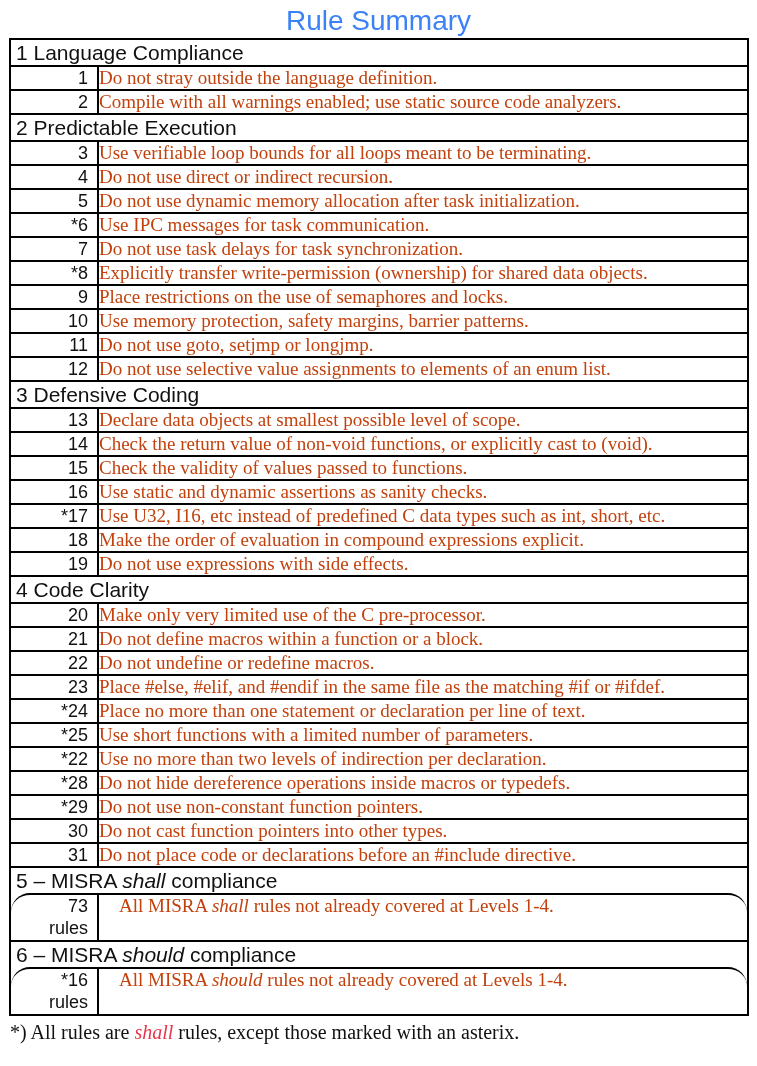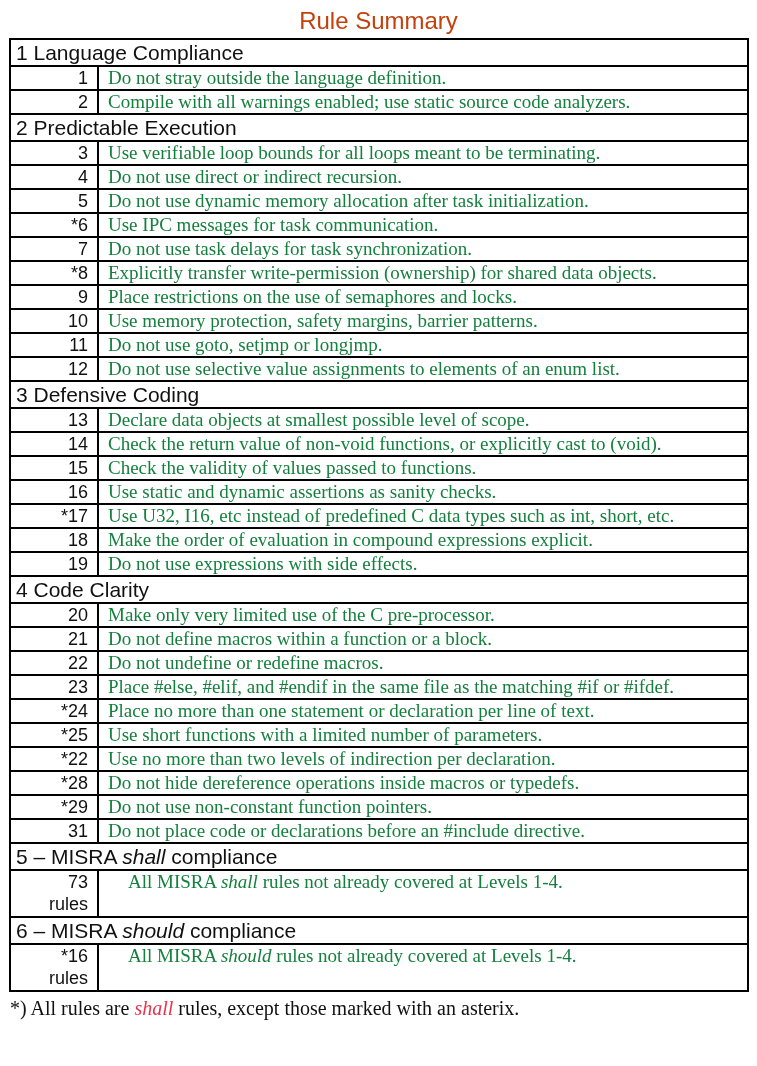--- a/index.html
+++ b/index.html
@@ -10,24 +10,24 @@
     height: 1066px;
     overflow: hidden;
     font-family: "Liberation Sans", sans-serif;
     color: #000000;
   }
   .page { width: 757px; height: 1066px; position: relative; }
 
   .title {
     text-align: center;
     font-family: "Liberation Sans", sans-serif;
-    font-size: 24px;
+    font-size: 28px;
     line-height: 31px;
     margin-top: 5px;
-    color: #c2410c;
+    color: #3b82f6;
   }
 
   .rules-table {
     margin: 2px 8px 0 9px;
     border: 2px solid #000000;
   }
   .rules-table > div { border-top: 2px solid #000000; }
   .rules-table > div:first-child { border-top: none; }
 
   .sec {
@@ -36,21 +36,21 @@
     align-items: center;
     padding-left: 5px;
     font-family: "Liberation Sans", sans-serif;
     font-size: 21px;
     color: #111111;
     white-space: pre;
   }
   .sec .it { font-style: italic; }
 
   .row { display: flex; align-items: stretch; height: 22px; }
-  .row.tall { height: 45px; }
+  .row.tall { height: 45px; border-radius: 19px; }
 
   .num {
     width: 77px;
     padding-right: 9px;
     border-right: 2px solid #000000;
     display: flex;
     align-items: center;
     justify-content: flex-end;
     font-family: "Liberation Sans", sans-serif;
     font-size: 18px;
@@ -60,24 +60,23 @@
     flex-direction: column;
     align-items: flex-end;
     justify-content: flex-start;
     line-height: 22px;
   }
 
   .txt {
     flex: 1;
     display: flex;
     align-items: center;
-    padding-left: 9px;
     font-family: "Liberation Serif", serif;
     font-size: 19px;
-    color: #15803d;
+    color: #c2410c;
     white-space: pre;
     overflow: hidden;
   }
   .row.tall .txt { align-items: flex-start; line-height: 22px; margin-left: 20px; }
   .txt .it { font-style: italic; }
 
   .footnote {
     margin: 5px 0 0 10px;
     font-family: "Liberation Serif", serif;
     font-size: 20px;
@@ -206,20 +205,24 @@
       <div class="num">*22</div>
       <div class="txt">Use no more than two levels of indirection per declaration.</div>
     </div>
     <div class="row">
       <div class="num">*28</div>
       <div class="txt">Do not hide dereference operations inside macros or typedefs.</div>
     </div>
     <div class="row">
       <div class="num">*29</div>
       <div class="txt">Do not use non-constant function pointers.</div>
+    </div>
+    <div class="row">
+      <div class="num">30</div>
+      <div class="txt">Do not cast function pointers into other types.</div>
     </div>
     <div class="row">
       <div class="num">31</div>
       <div class="txt">Do not place code or declarations before an #include directive.</div>
     </div>
 
     <div class="sec"><span><span>5 – MISRA </span><span class="it">shall</span><span> compliance</span></span></div>
     <div class="row tall">
       <div class="num">
         <span>73</span>

